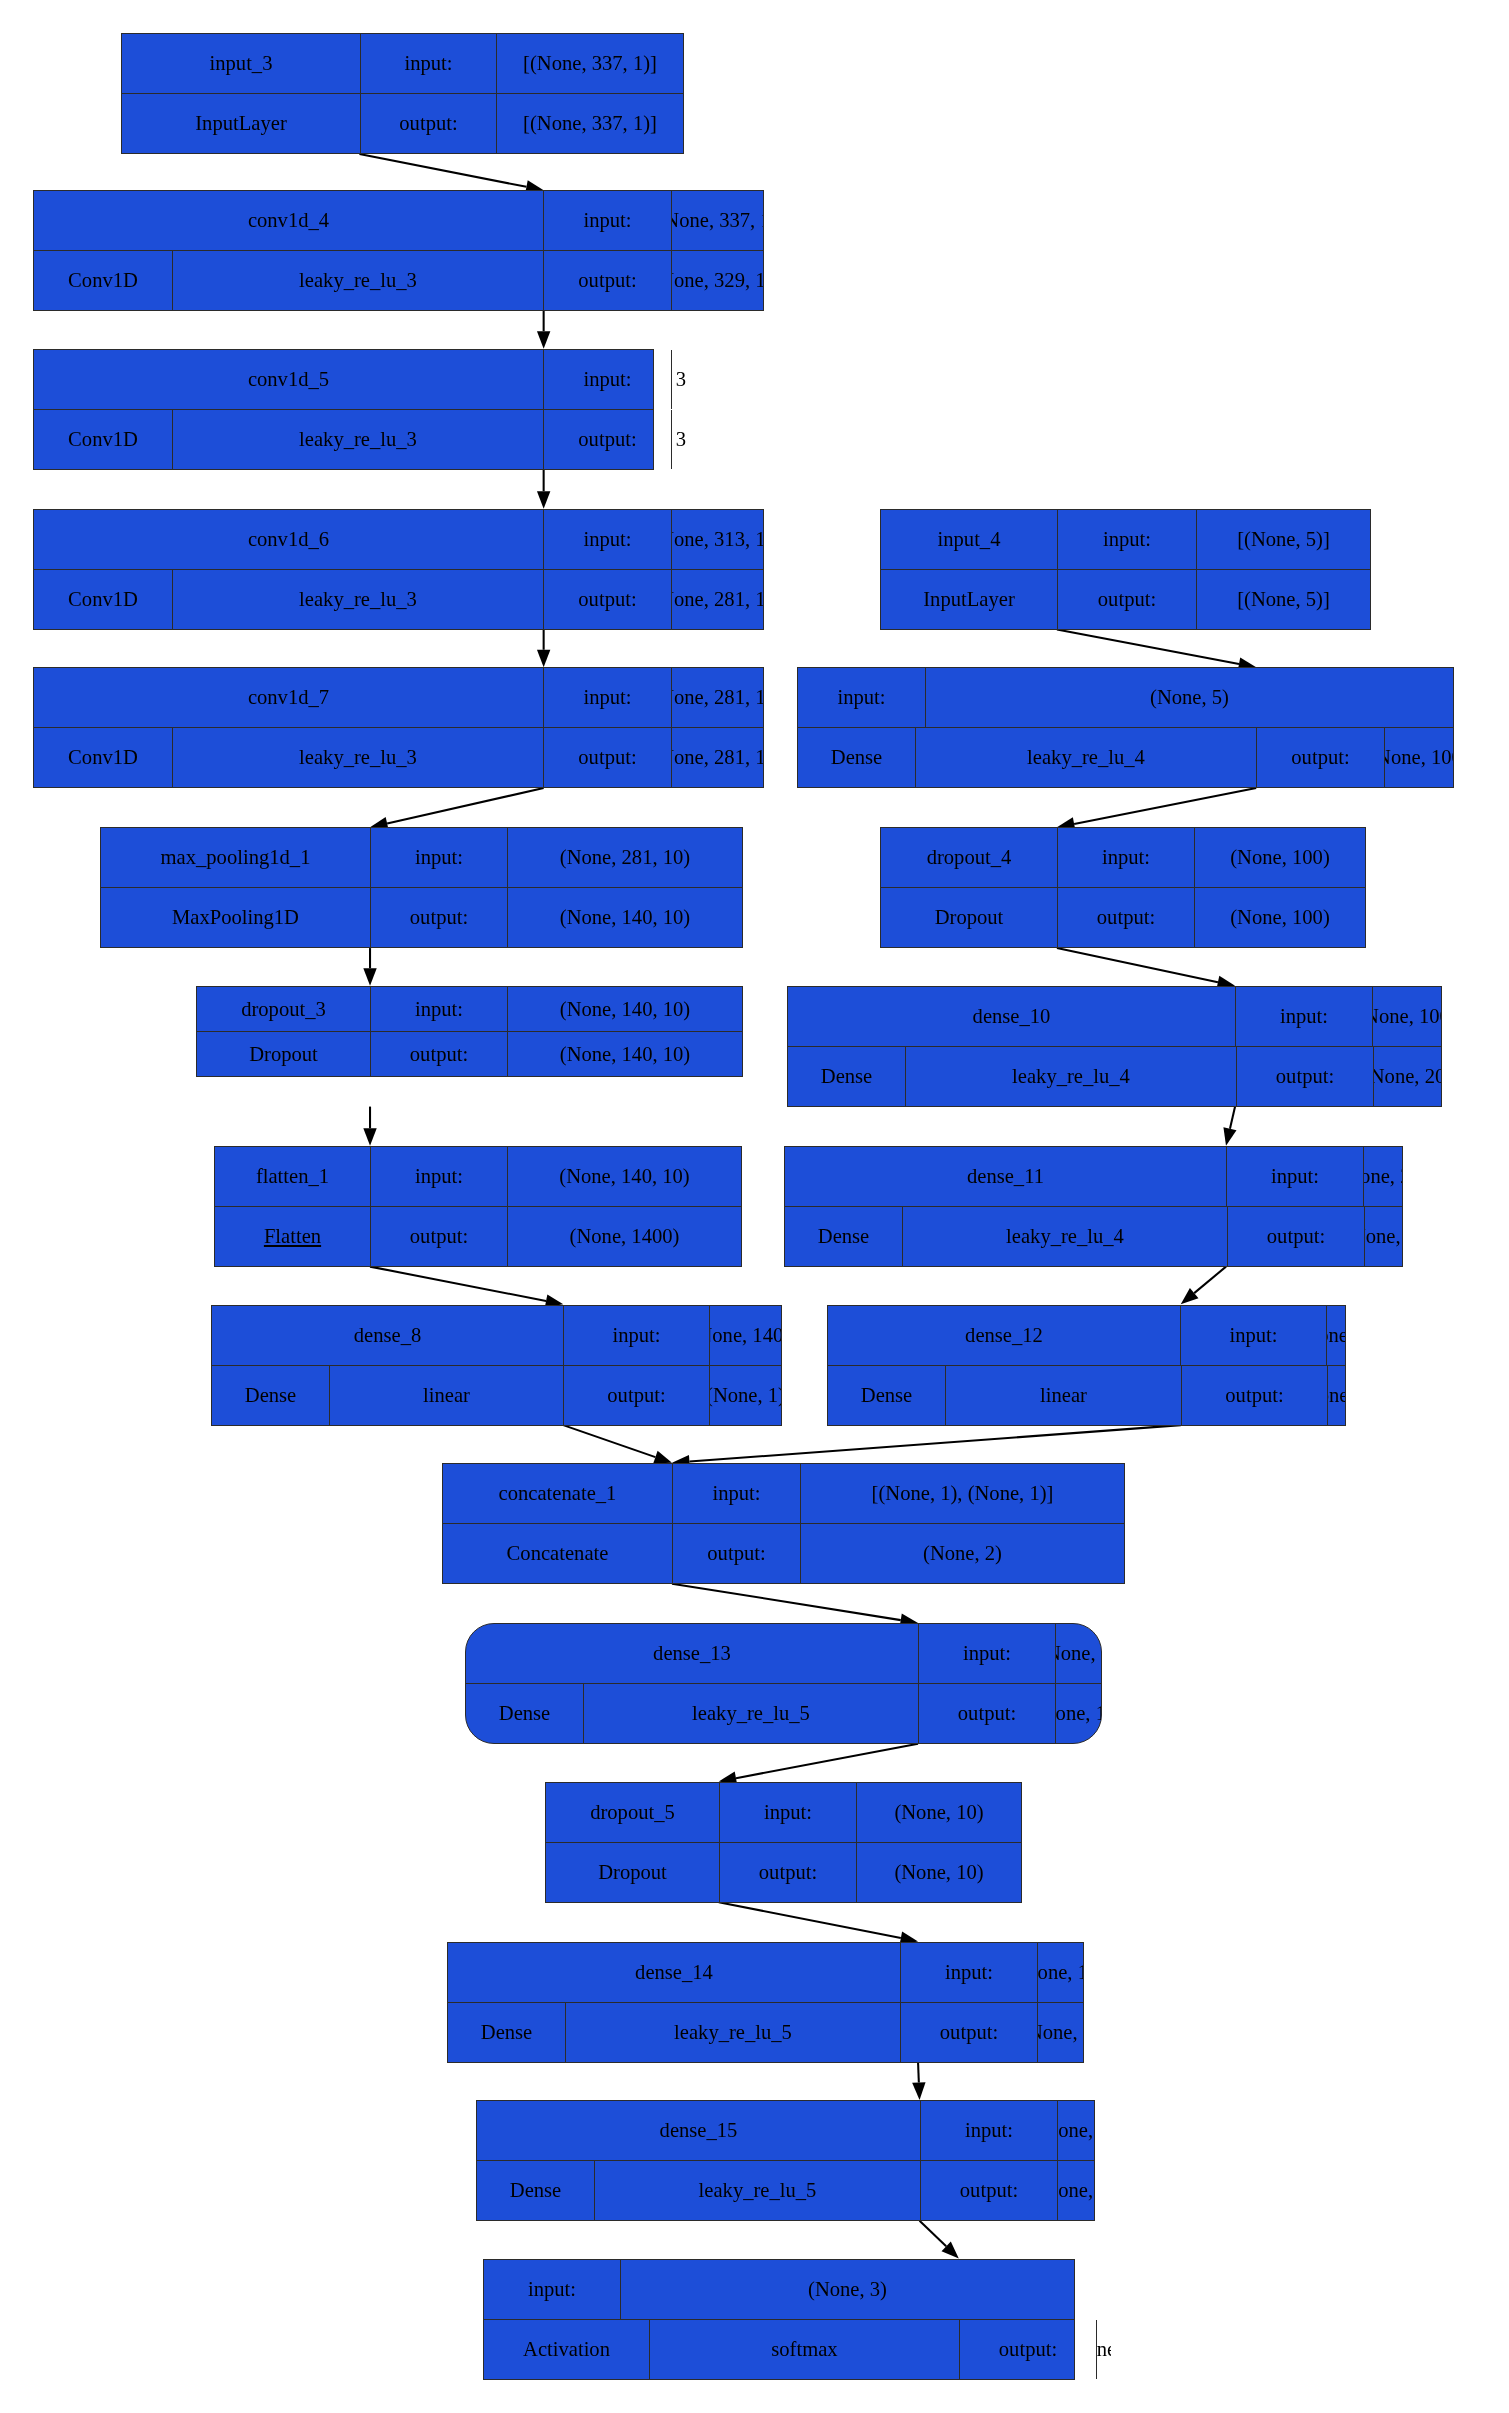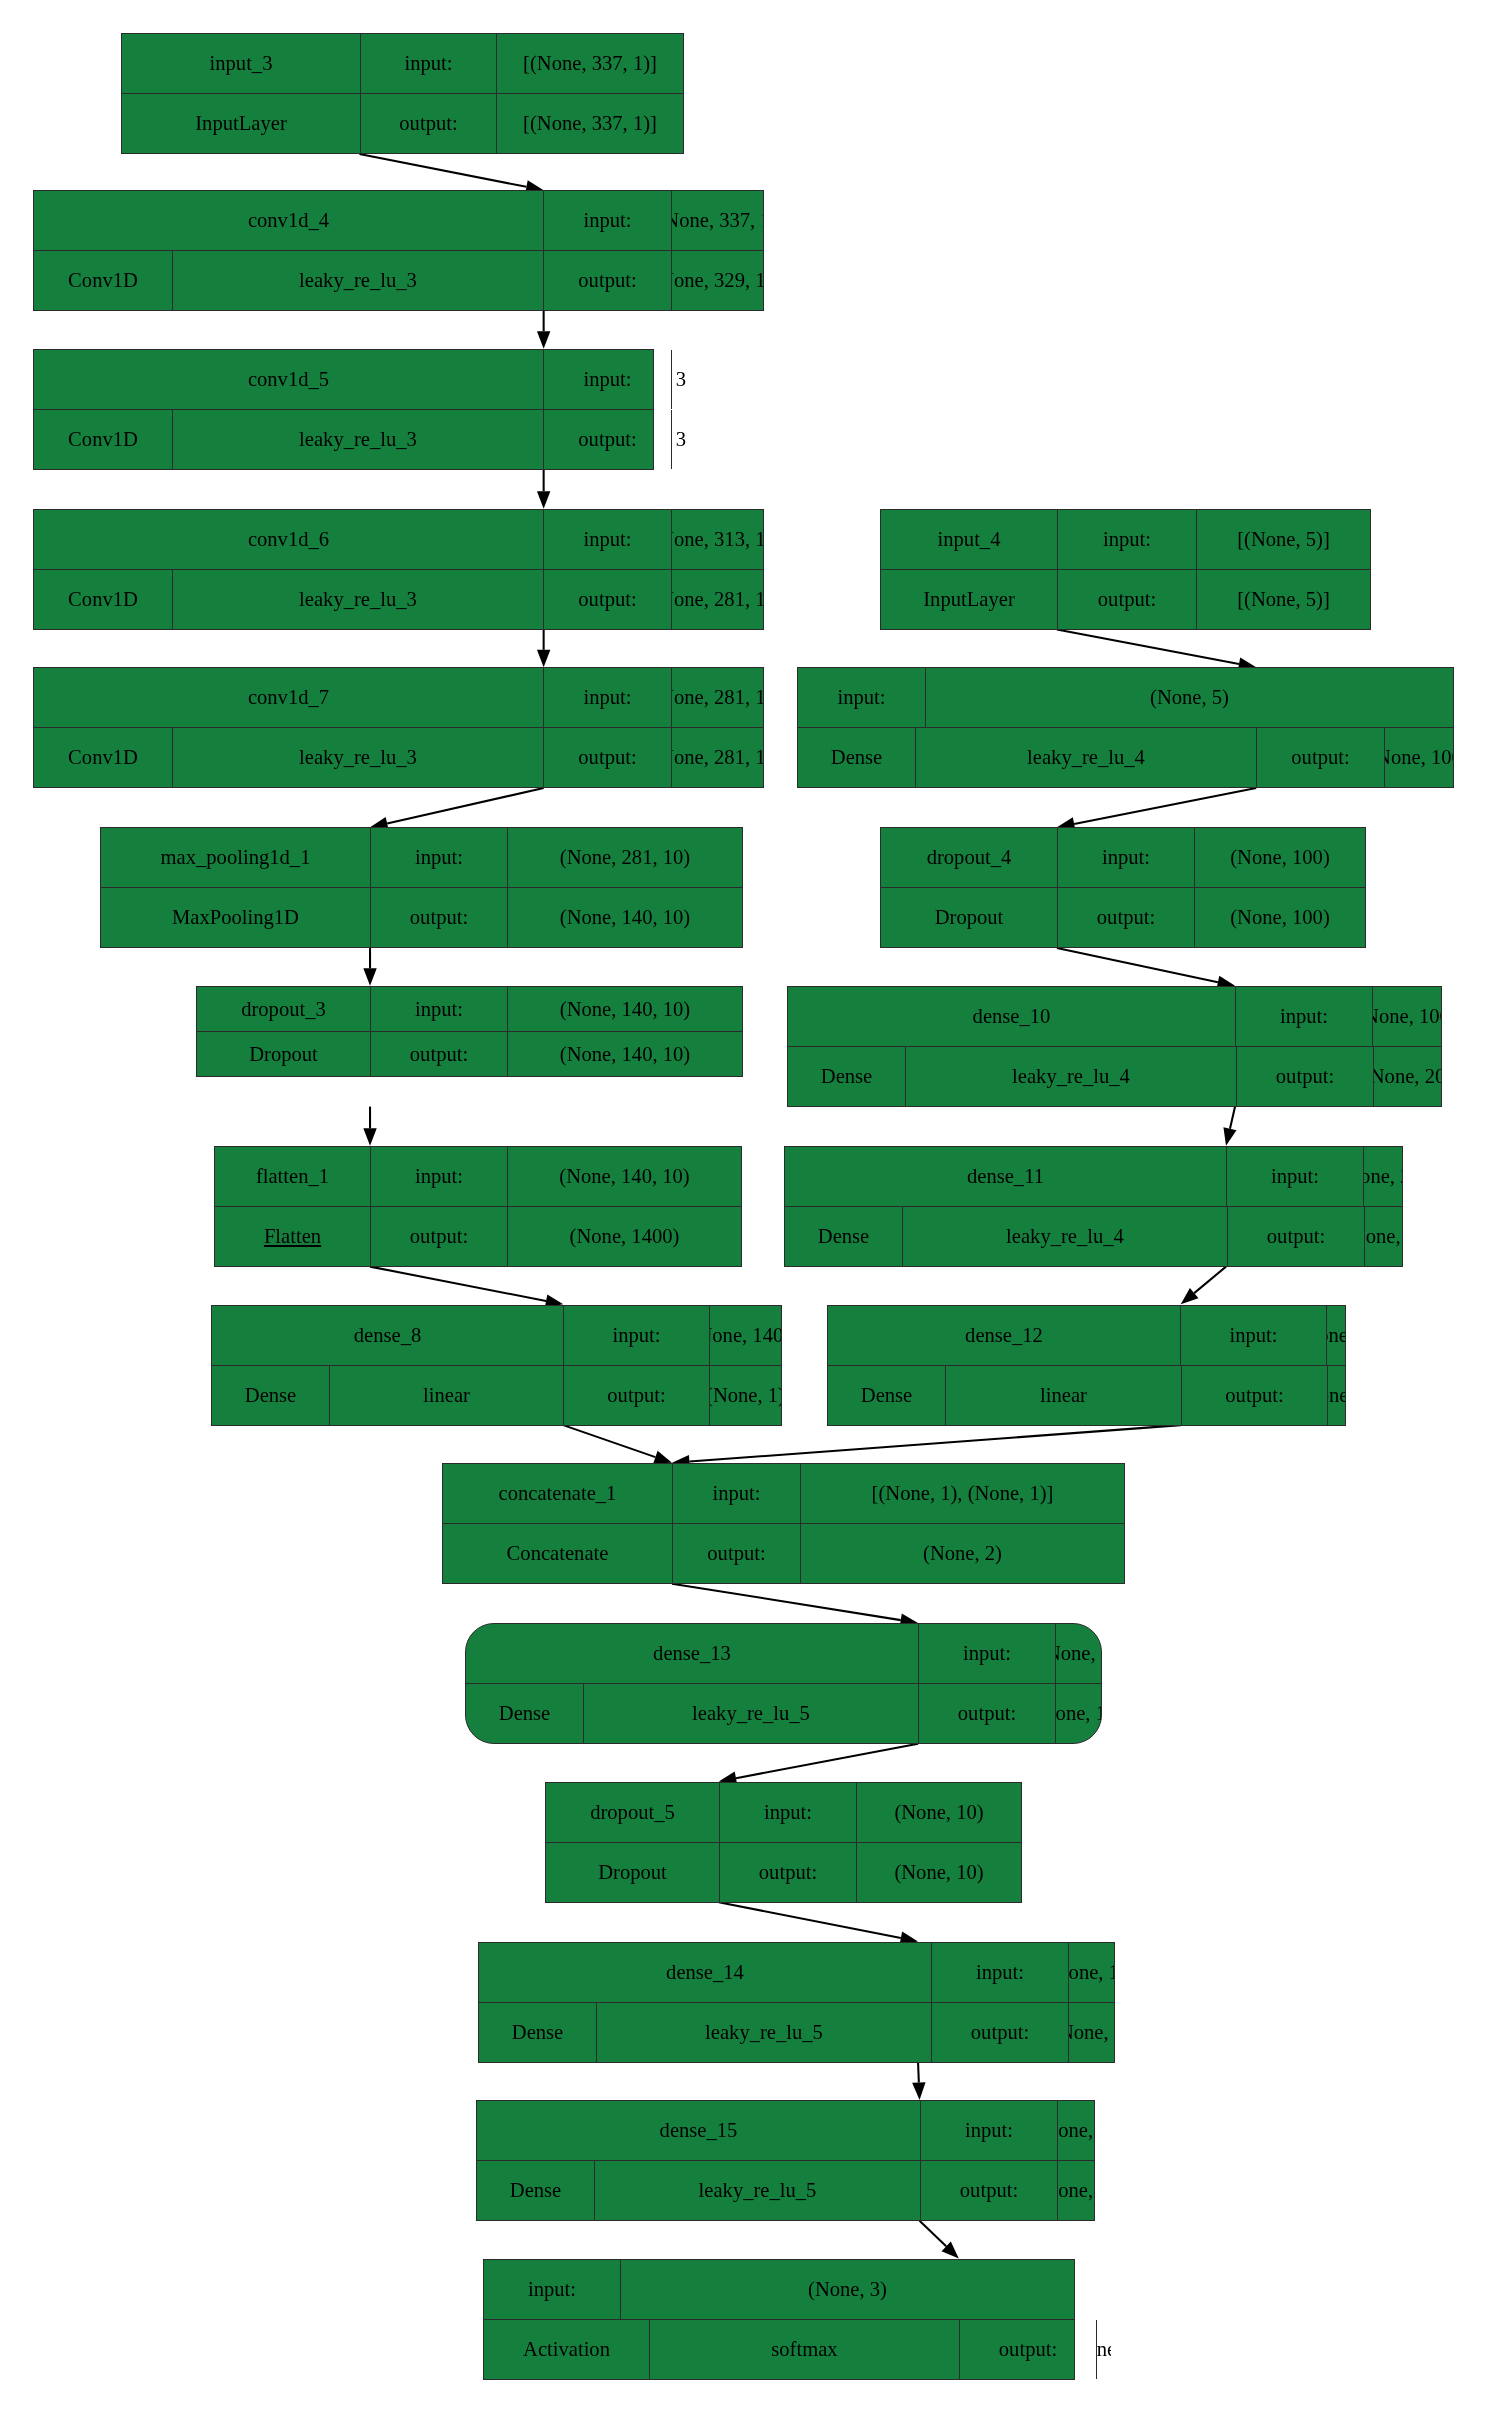--- a/index.html
+++ b/index.html
@@ -13,21 +13,21 @@
   }
   #edges{
     position:absolute;
     left:0;top:0;
     width:1510px;height:2413px;
     pointer-events:none;
   }
   .node{
     position:absolute;
     border:1.5px solid #2b2b2b;
-    background:#15803d;
+    background:#1d4ed8;
     box-sizing:border-box;
     display:flex;
     flex-direction:column;
     z-index:2;
   }
   .row{
     display:flex;
     flex-direction:row;
     flex:1 1 0;
     min-height:0;
@@ -353,21 +353,21 @@
           <div class="cell" style="flex: 0 0 174px;">dropout_5</div>
           <div class="cell" style="flex: 0 0 137px;">input:</div>
           <div class="cell" style="flex: 1 1 0px;">(None, 10)</div>
         </div>
         <div class="row">
           <div class="cell" style="flex: 0 0 174px;">Dropout</div>
           <div class="cell" style="flex: 0 0 137px;">output:</div>
           <div class="cell" style="flex: 1 1 0px;">(None, 10)</div>
         </div>
       </div>
-      <div class="node" id="node-dense_14" style="left: 478px; top: 1942px; width: 637px; height: 121px;">
+      <div class="node" id="node-dense_14" style="left: 447px; top: 1942px; width: 637px; height: 121px;">
         <div class="row top">
           <div class="cell" style="flex: 0 0 453px;">dense_14</div>
           <div class="cell" style="flex: 0 0 137px;">input:</div>
           <div class="cell" style="flex: 1 1 0px;">(None, 10)</div>
         </div>
         <div class="row">
           <div class="cell" style="flex: 0 0 118px;">Dense</div>
           <div class="cell" style="flex: 0 0 335px;">leaky_re_lu_5</div>
           <div class="cell" style="flex: 0 0 137px;">output:</div>
           <div class="cell" style="flex: 1 1 0px;">(None, 5)</div>

